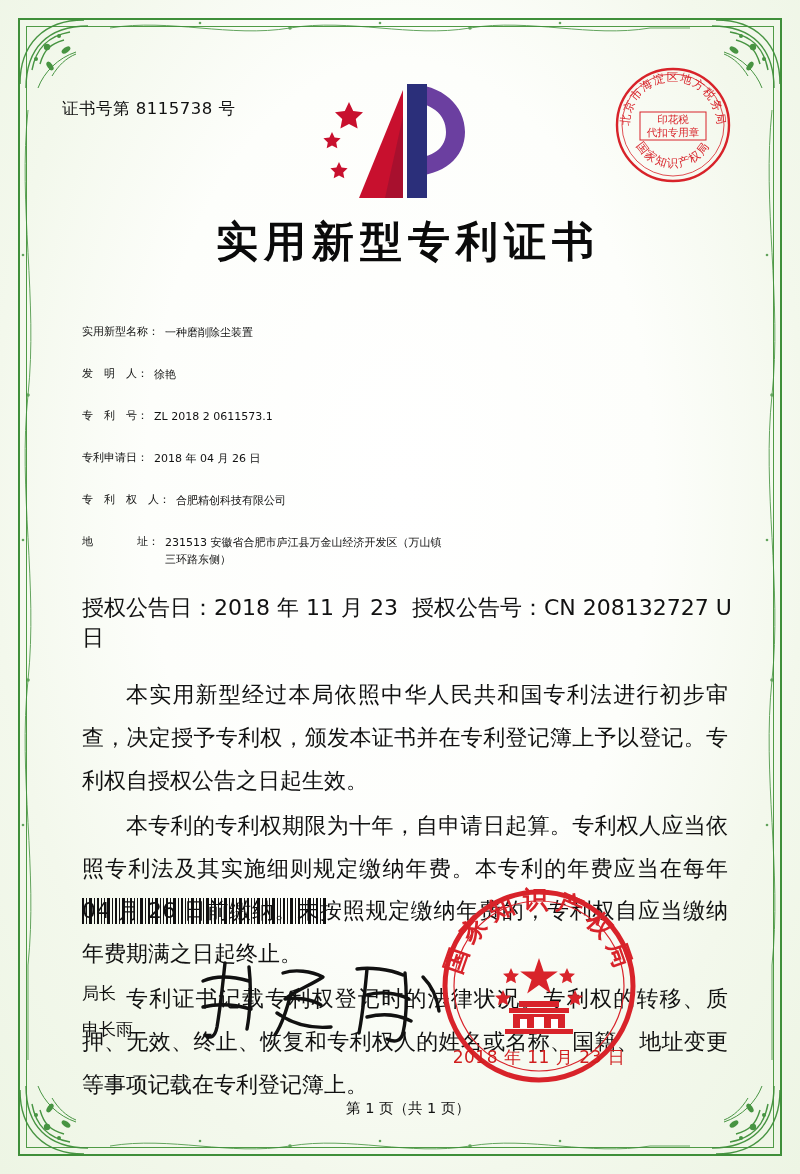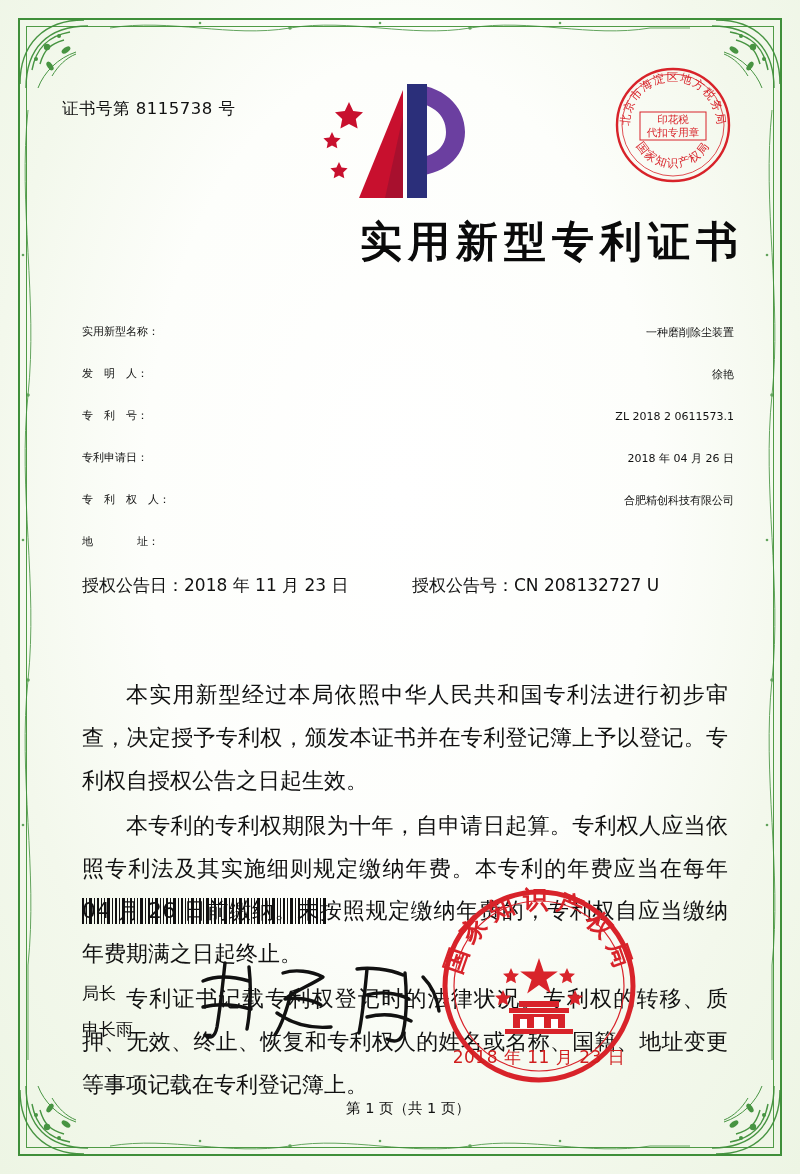--- a/index.html
+++ b/index.html
@@ -77,21 +77,21 @@
     right: 10px;
     top: 18px;
     width: 122px;
     height: 122px;
   }
   .title {
     position: absolute;
     top: 168px;
     left: 16px;
     right: 0;
-    text-align: right;
+    text-align: center;
     font-size: 42px;
     font-weight: bold;
     letter-spacing: 6px;
     color: #0a0a0a;
     font-family: "DejaVu Sans", "Liberation Sans", sans-serif;
   }
   .fields {
     position: absolute;
     top: 278px;
     left: 26px;
@@ -105,26 +105,25 @@
     color: #111;
   }
   .field-label {
     white-space: pre;
     flex: 0 0 auto;
   }
   .field-value {
     flex: 1 1 auto;
     padding-left: 6px;
     line-height: 1.55;
-    text-align: right;
   }
   .field-value .second-line { display: block; padding-left: 0; }
   .row-inline {
     display: flex;
-    font-size: 17px;
+    font-size: 22px;
     color: #111;
     margin-bottom: 6px;
   }
   .row-inline .left { width: 330px; }
   .paras {
     position: absolute;
     top: 628px;
     left: 26px;
     right: 16px;
     font-size: 22px;
@@ -383,20 +382,24 @@
         <span class="field-value">2018 年 04 月 26 日</span>
       </div>
 
       <div class="field-row">
         <span class="field-label">专　利　权　人：</span>
         <span class="field-value">合肥精创科技有限公司</span>
       </div>
 
       <div class="field-row">
         <span class="field-label">地　　　　址：</span>
+        <span class="field-value">
+          <span>231513 安徽省合肥市庐江县万金山经济开发区（万山镇</span>
+          <span class="second-line">三环路东侧）</span>
+        </span>
       </div>
 
       <div class="row-inline">
         <span class="left">
           <span>授权公告日：</span><span>2018 年 11 月 23 日</span>
         </span>
         <span>
           <span>授权公告号：</span><span>CN 208132727 U</span>
         </span>
       </div>

